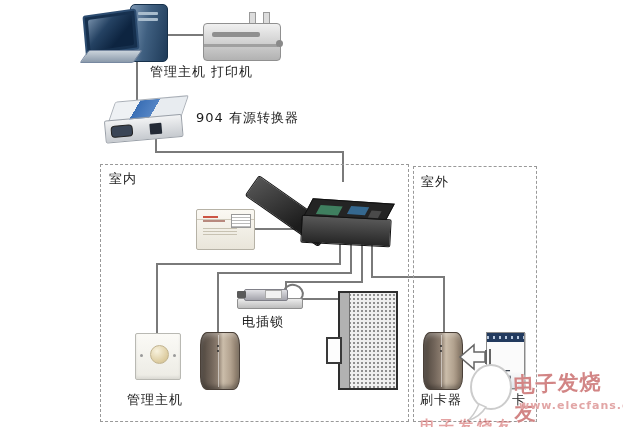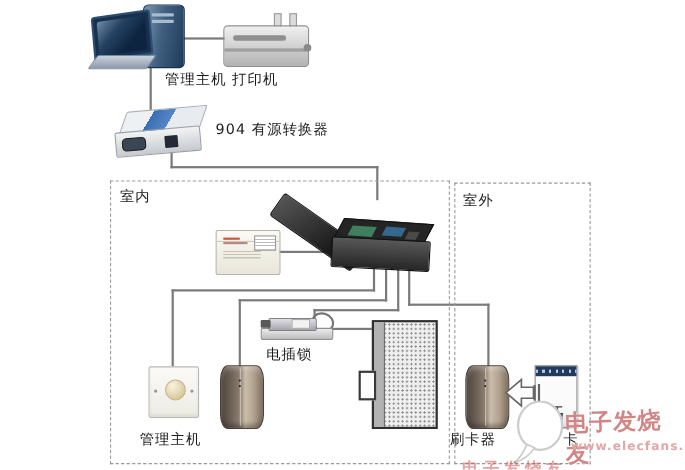--- a/index.html
+++ b/index.html
@@ -223,21 +223,21 @@
     <div class="reader-seam"></div>
     <div class="led" style="left:16px;top:12px"></div>
     <div class="led" style="left:16px;top:17px"></div>
   </div>
 
   <div class="reader" style="left:423px;top:332px;width:38px;height:56px">
     <div class="reader-seam"></div>
     <div class="led" style="left:16px;top:12px"></div>
     <div class="led" style="left:16px;top:17px"></div>
   </div>
-  <div class="lbl" style="left:409px;top:391px">刷卡器</div>
+  <div class="lbl" style="left:420px;top:391px">刷卡器</div>
   <div class="frag" style="left:512px;top:391px">卡</div>
 
   <div class="card" style="left:486px;top:332px;width:37px;height:55px">
     <div class="card-header"></div>
     <div class="card-text">工作证</div>
   </div>
   <svg class="abs" style="left:458px;top:342px" width="34" height="30" viewBox="0 0 34 30">
     <polygon points="27,10 16,10 16,3 2,15 16,27 16,20 27,20" fill="#fdfdfd" stroke="#666" stroke-width="1.5"></polygon>
     <line x1="28" y1="8" x2="28" y2="22" stroke="#666" stroke-width="2"></line>
     <line x1="32" y1="7" x2="32" y2="23" stroke="#666" stroke-width="2"></line>

